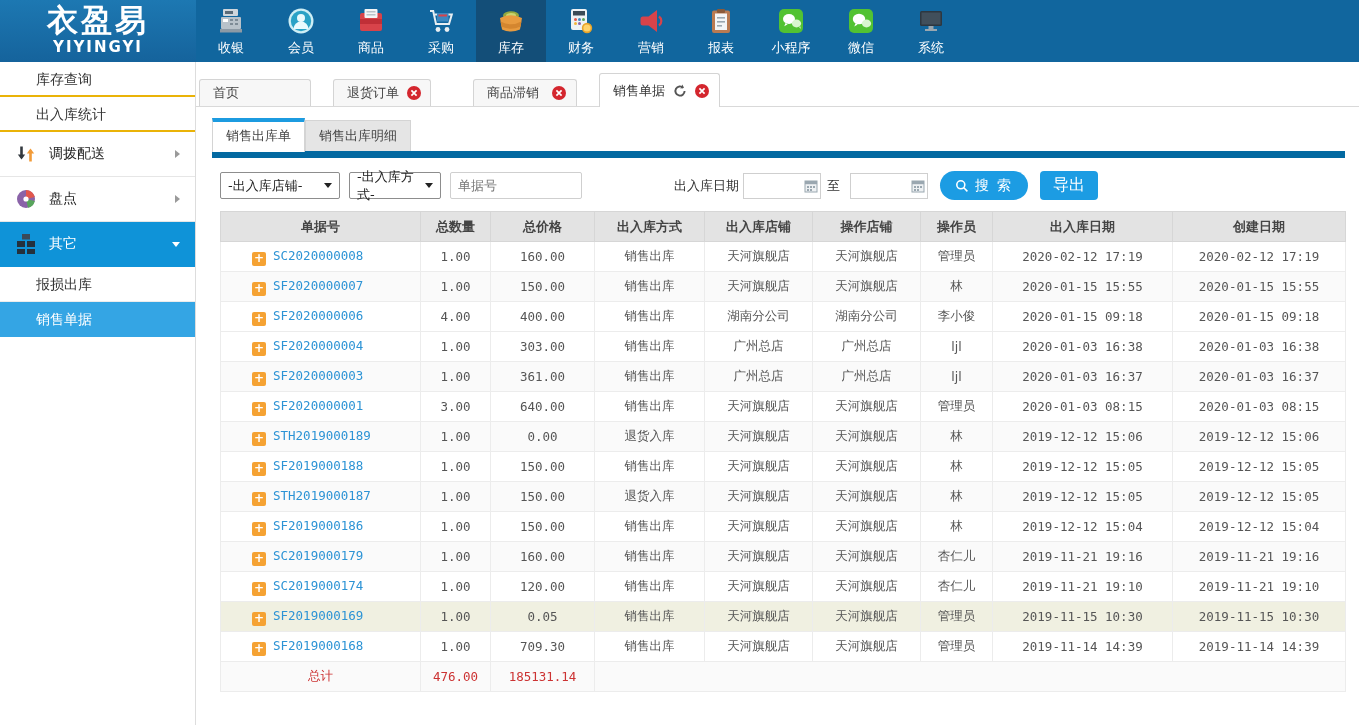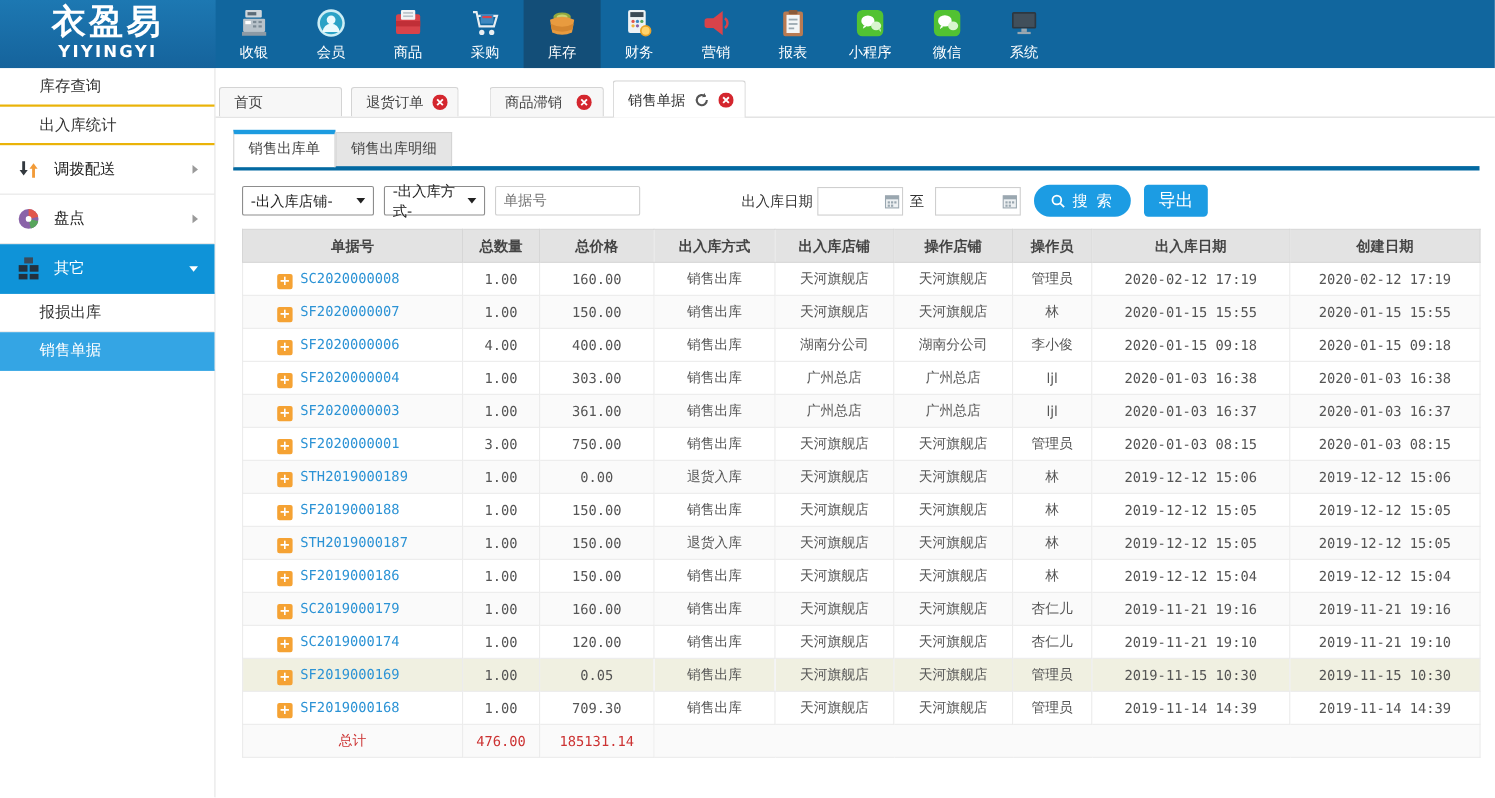--- a/index.html
+++ b/index.html
@@ -40,31 +40,31 @@
                 border-left:4px solid transparent; border-right:4px solid transparent; }
   .side-section.active { background:#0f93d8; color:#fff; border-bottom:1px solid #0f93d8; }
   .side-sublink { height:35px; line-height:34px; padding-left:36px; border-bottom:1px solid #ececec;
                   color:#333; font-size:14px; cursor:pointer; }
   .side-sublink.selected { background:#34a5e4; color:#fff; border-bottom:1px solid #34a5e4; }
 
   
   .main { flex:1; display:flex; flex-direction:column; background:#fff; min-width:0; }
 
   .tabbar { display:flex; align-items:flex-end; padding:11px 0 0 3px;
-            border-bottom:1px solid #d9d9d9; }
+            border-bottom:1px solid #d9d9d9;gap:14px; }
   .tab { display:flex; align-items:center; height:27px; margin-right:8px; padding:0 10px 0 13px;
          background:#f7f7f7; border:1px solid #d4d4d4; border-bottom:none;
          border-radius:3px 3px 0 0; color:#444; cursor:pointer; white-space:nowrap; }
   .tab.active { background:#fff; height:34px; margin-bottom:-1px; color:#333; }
   .tab .spacer { flex:1; }
   .tab-close, .tab-refresh { width:14px; height:14px; margin-left:8px; cursor:pointer; flex:none; }
   .tab-close svg, .tab-refresh svg { width:14px; height:14px; display:block; }
 
   .subtabbar { display:flex; align-items:flex-end; margin:11px 14px 0 16px;
-               border-bottom:4px solid #0369a1; }
+               border-bottom:7px solid #0369a1; }
   .subtab { height:31px; line-height:29px; padding:0 13px; background:#e5e5e5;
             border:1px solid #d4d4d4; border-bottom:none; color:#444; cursor:pointer;
             font-size:13px; }
   .subtab.active { background:#fff; height:34px; line-height:28px; border-top:4px solid #1c9be0;
                    margin-bottom:-1px; }
 
   
   .filterbar { display:flex; align-items:center; margin:13px 0 8px 24px; }
   .select-box { height:27px; background:#fff; border:1px solid #8d8d8d; border-radius:2px;
                 display:flex; align-items:center; padding:0 7px; cursor:pointer; color:#222; }
@@ -476,21 +476,21 @@
               <td>销售出库</td>
               <td>广州总店</td>
               <td>广州总店</td>
               <td>ljl</td>
               <td class="mono">2020-01-03 16:37</td>
               <td class="mono">2020-01-03 16:37</td>
             </tr>
             <tr class="odd">
               <td class="docno-cell"><span class="plus-icon">+</span><a class="doclink mono">SF2020000001</a></td>
               <td class="mono">3.00</td>
-              <td class="mono">750.00</td>
+              <td class="mono">640.00</td>
               <td>销售出库</td>
               <td>天河旗舰店</td>
               <td>天河旗舰店</td>
               <td>管理员</td>
               <td class="mono">2020-01-03 08:15</td>
               <td class="mono">2020-01-03 08:15</td>
             </tr>
             <tr class="even">
               <td class="docno-cell"><span class="plus-icon">+</span><a class="doclink mono">STH2019000189</a></td>
               <td class="mono">1.00</td>

